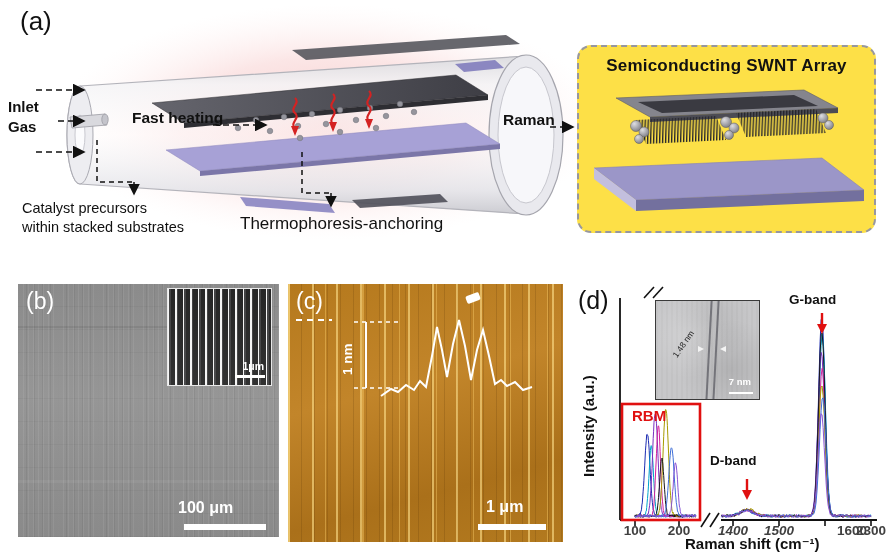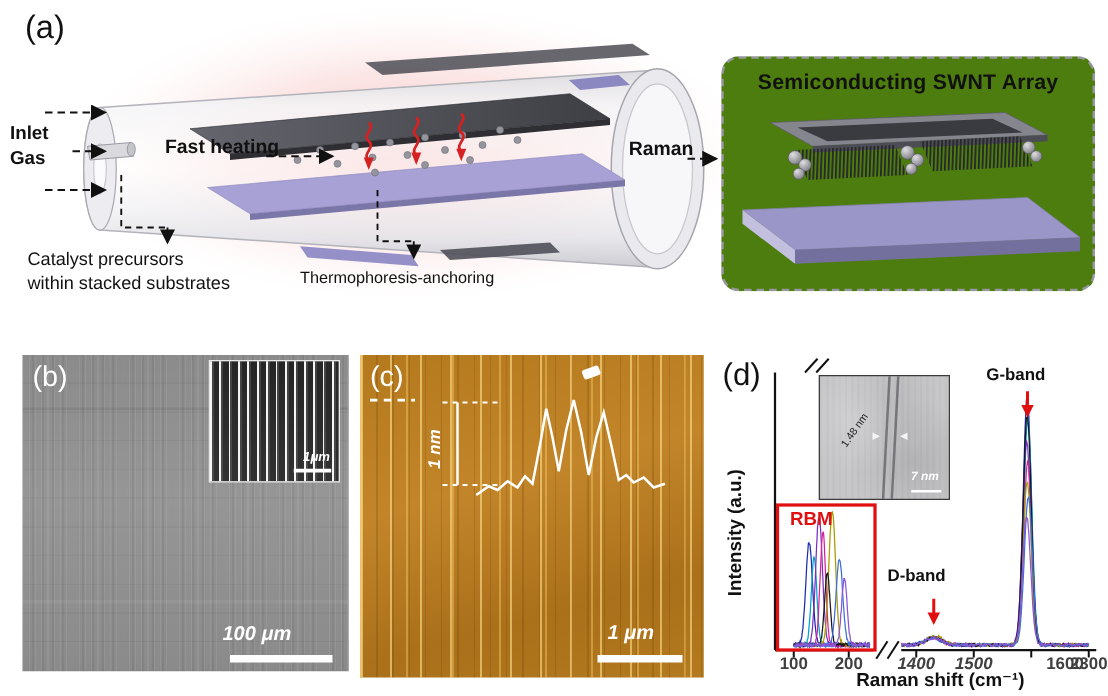--- a/index.html
+++ b/index.html
@@ -7,21 +7,21 @@
   body{font-family:"Liberation Sans","DejaVu Sans",sans-serif;color:#111;}
   .figure{position:relative;width:886px;height:557px;background:#fff;overflow:hidden;}
   .abs{position:absolute;}
   .panel-label{font-size:26px;color:#111;}
   .panel-label.small{font-size:23px;}
   .light{color:#fff;}
   .b{font-weight:700;}
   .pre{white-space:pre-line;}
   .center{text-align:left;}
   .red{color:#e01010;}
-  .result-box{border:2.2px dashed #97979e;border-radius:14px;background:#4d7c0f;}
+  .result-box{border:2.2px dashed #97979e;border-radius:14px;background:#fde047;}
   .result-title{font-size:17px;font-weight:700;text-align:center;padding-top:9px;letter-spacing:0.2px;}
   .sem-panel{
     background:
       repeating-linear-gradient(90deg, rgba(255,255,255,0.07) 0 1px, rgba(0,0,0,0) 1px 5px),
       repeating-linear-gradient(90deg, rgba(0,0,0,0.06) 0 1px, rgba(0,0,0,0) 1px 8px),
       repeating-linear-gradient(0deg, rgba(0,0,0,0.035) 0 1px, rgba(0,0,0,0) 1px 23px),
       linear-gradient(180deg,#8b8b8b,#969696 45%,#8a8a8a);
     overflow:hidden;
   }
   .sem-inset{
@@ -32,21 +32,21 @@
   }
   .afm-panel{
     background:
       repeating-linear-gradient(90deg, rgba(255,225,140,0.6) 0 2px, rgba(0,0,0,0) 2px 24px),
       repeating-linear-gradient(90deg, rgba(255,210,110,0.4) 0 1.5px, rgba(0,0,0,0) 1.5px 37px),
       repeating-linear-gradient(90deg, rgba(80,45,0,0.18) 0 1px, rgba(0,0,0,0) 1px 13px),
       linear-gradient(165deg,#b5791d,#c2852a 40%,#aa701a 75%,#b37a1f);
     overflow:hidden;
   }
   .scalebar{background:#fff;}
-  .scalebar-text{color:#fff;font-weight:700;font-style:italic;}
+  .scalebar-text{color:#fff;font-weight:700;}
   .tick-label{position:absolute;top:240px;transform:translateX(-50%);font-size:13.5px;font-weight:600;color:#404040;}
   .vtext{writing-mode:vertical-rl;transform:rotate(180deg);text-align:center;}
   .tem-inset{
     background:
       radial-gradient(circle at 30% 35%, rgba(255,255,255,0.18), rgba(255,255,255,0) 45%),
       radial-gradient(circle at 72% 70%, rgba(0,0,0,0.10), rgba(0,0,0,0) 50%),
       radial-gradient(circle at 55% 20%, rgba(0,0,0,0.07), rgba(0,0,0,0) 40%),
       repeating-linear-gradient(90deg, rgba(0,0,0,0.028) 0 2px, rgba(0,0,0,0) 2px 5px),
       #c7c7c9;
     border:1px solid #3a3a3a;
@@ -162,21 +162,21 @@
     </g>
   </svg>
 
   <div class="abs panel-label" style="left:20px;top:6px">(a)</div>
   <div class="abs b pre" style="left:8px;top:97px;font-size:15px;line-height:1.3">Inlet
 Gas</div>
   <div class="abs b" style="left:132px;top:109px;font-size:15.5px">Fast heating</div>
   <div class="abs b" style="left:503px;top:111px;font-size:15.5px">Raman</div>
   <div class="abs pre center" style="left:22px;top:199px;width:218px;font-size:14.5px;line-height:1.3">Catalyst precursors
 within stacked substrates</div>
-  <div class="abs" style="left:240px;top:214px;font-size:13px">Thermophoresis-anchoring</div>
+  <div class="abs" style="left:240px;top:214px;font-size:17px">Thermophoresis-anchoring</div>
 
   <div class="abs result-box" style="left:577px;top:45px;width:299px;height:188px">
     <div class="result-title">Semiconducting SWNT Array</div>
     <svg width="294" height="140" viewBox="0 0 294 140" style="display:block;margin:4px auto 0">
       <defs>
         <pattern id="hatchP" width="3" height="10" patternUnits="userSpaceOnUse" patternTransform="rotate(2)">
           <rect width="1.4" height="10" fill="#26262c"></rect>
         </pattern>
         <radialGradient id="sphG" cx="0.35" cy="0.3" r="0.85">
           <stop offset="0%" stop-color="#dedee2"></stop>

